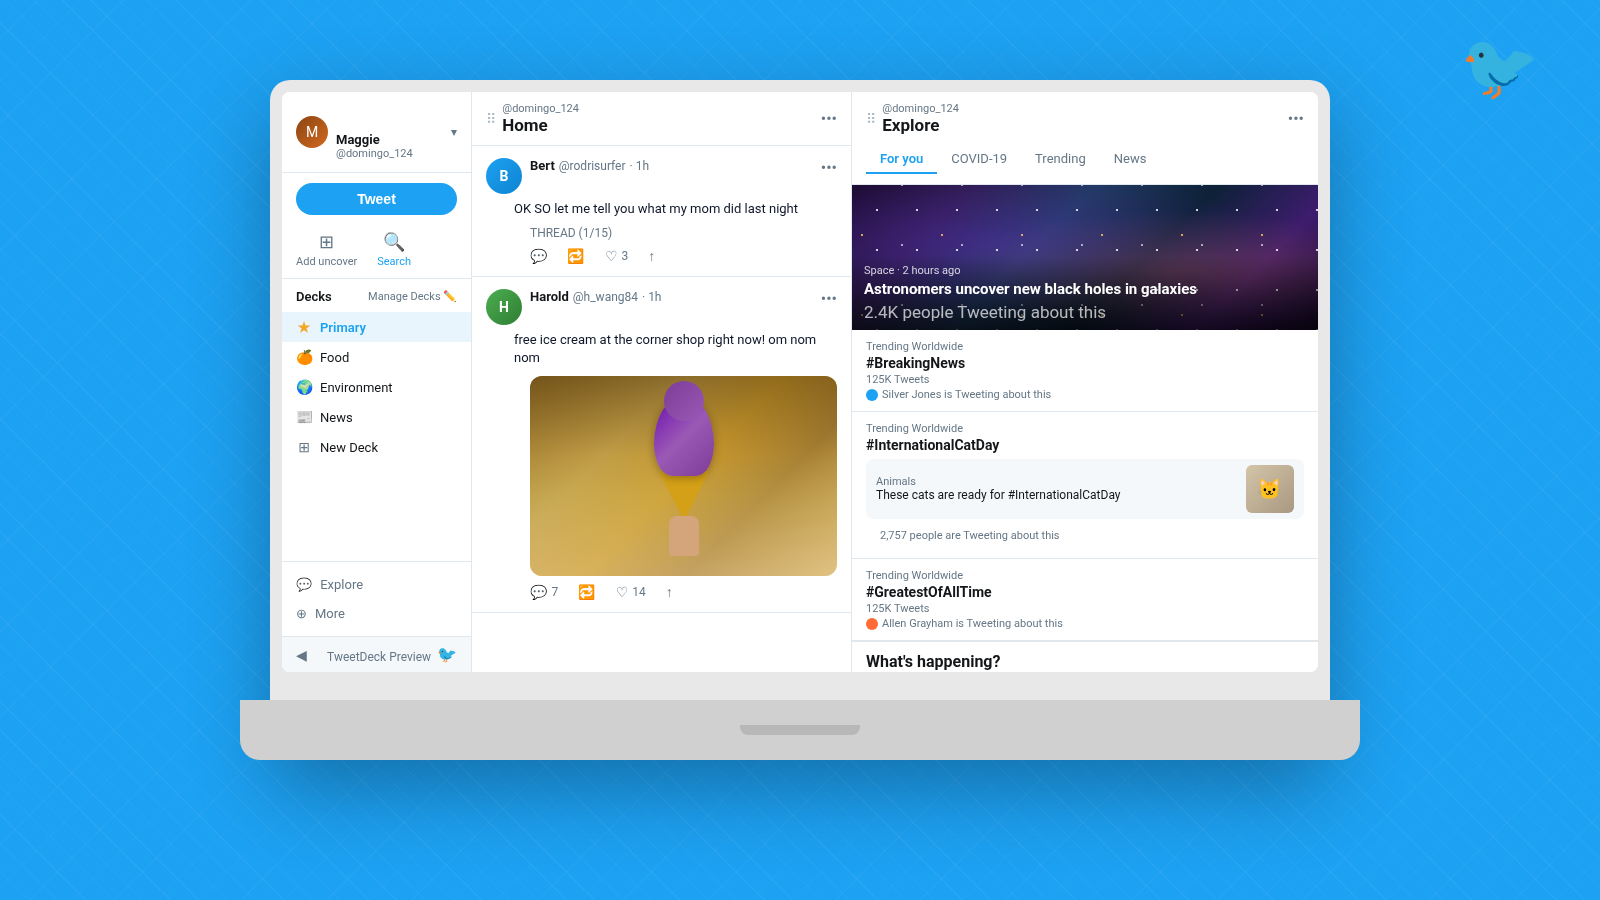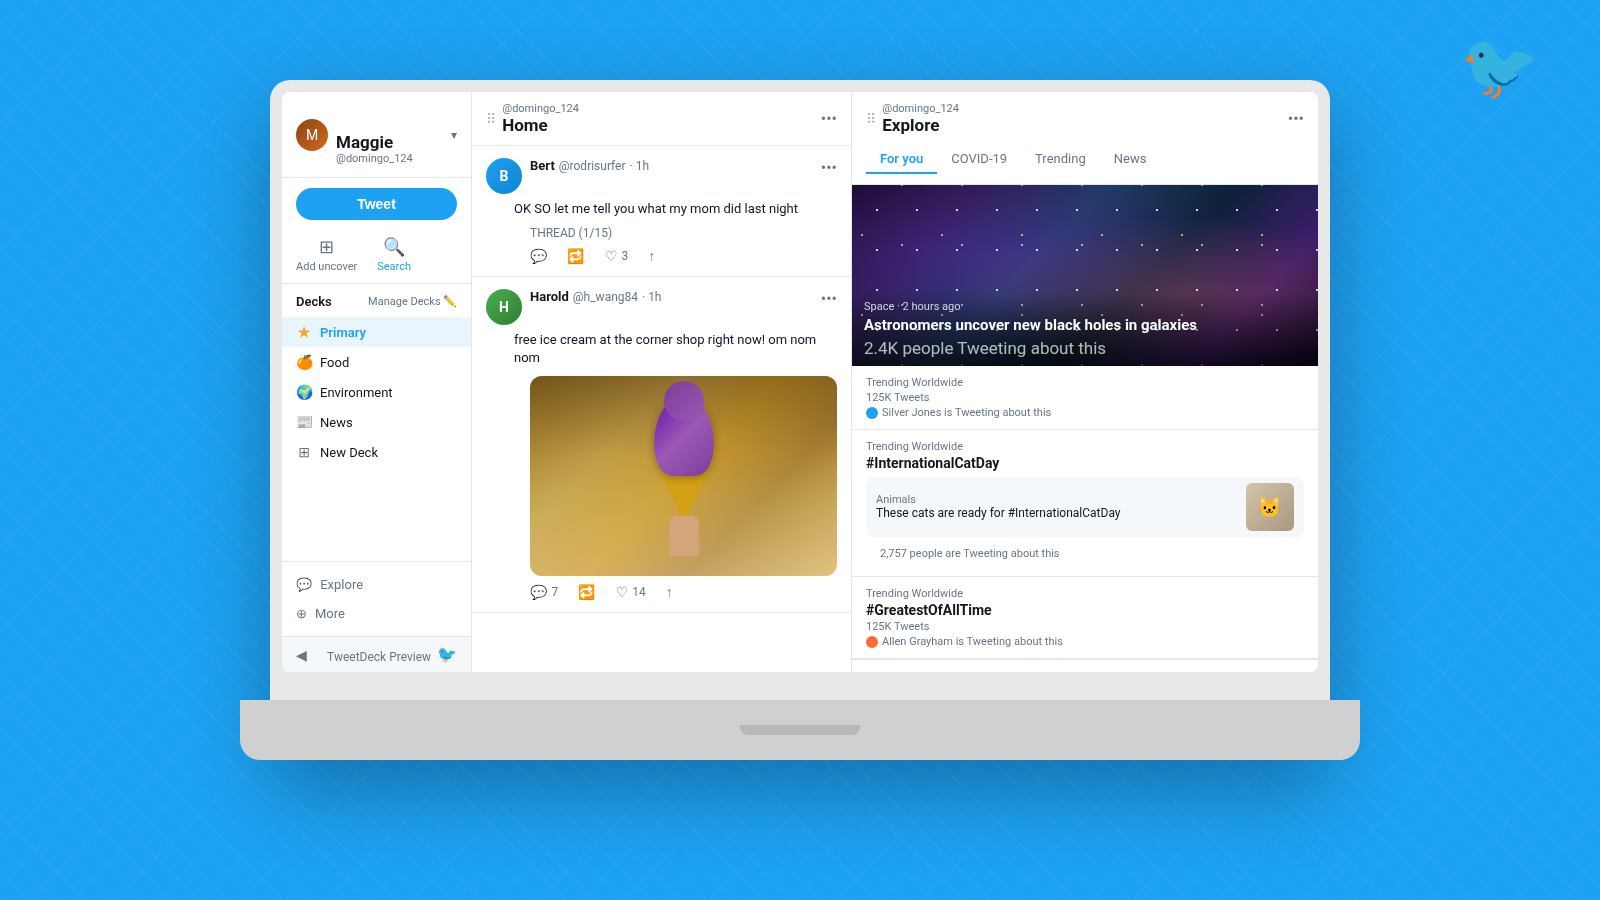--- a/index.html
+++ b/index.html
@@ -134,21 +134,21 @@
       color: white;
     }
 
     .user-names {
       display: flex;
       flex-direction: column;
     }
 
     .user-display-name {
       font-weight: 700;
-      font-size: 17px;
+      font-size: 13px;
       color: #14171a;
       margin-top: 28px;
     }
 
     .user-handle {
       font-size: 11px;
       color: #657786;
     }
 
     .chevron-icon {
@@ -582,21 +582,21 @@
     }
 
     .explore-content {
       flex: 1;
       overflow-y: auto;
     }
 
     
     .news-hero-card {
       position: relative;
-      height: 181px;
+      height: 145px;
       overflow: hidden;
     }
 
     .news-hero-bg {
       width: 100%;
       height: 100%;
       background: linear-gradient(135deg, #1a0a2e 0%, #2d1b4e 20%, #1e3a5f 40%, #0d2137 60%, #3d1c6e 80%, #1a0a2e 100%);
       position: relative;
     }
 
@@ -968,20 +968,21 @@
             </div>
             <div class="news-hero-overlay">
               <div class="news-hero-category">Space · 2 hours ago</div>
               <div class="news-hero-title">Astronomers uncover new black holes in galaxies</div>
               <div class="news-hero-count">2.4K people Tweeting about this</div>
             </div>
           </div>
 
           <div class="trending-item">
             <div class="trending-label">Trending Worldwide</div>
+            <div class="trending-hashtag">#BreakingNews</div>
             <div class="trending-tweets">125K Tweets</div>
             <div class="trending-author">
               <div class="trending-author-dot blue"></div>
               <span>Silver Jones is Tweeting about this</span>
             </div>
           </div>
 
           <div class="trending-item">
             <div class="trending-label">Trending Worldwide</div>
             <div class="trending-hashtag">#InternationalCatDay</div>

